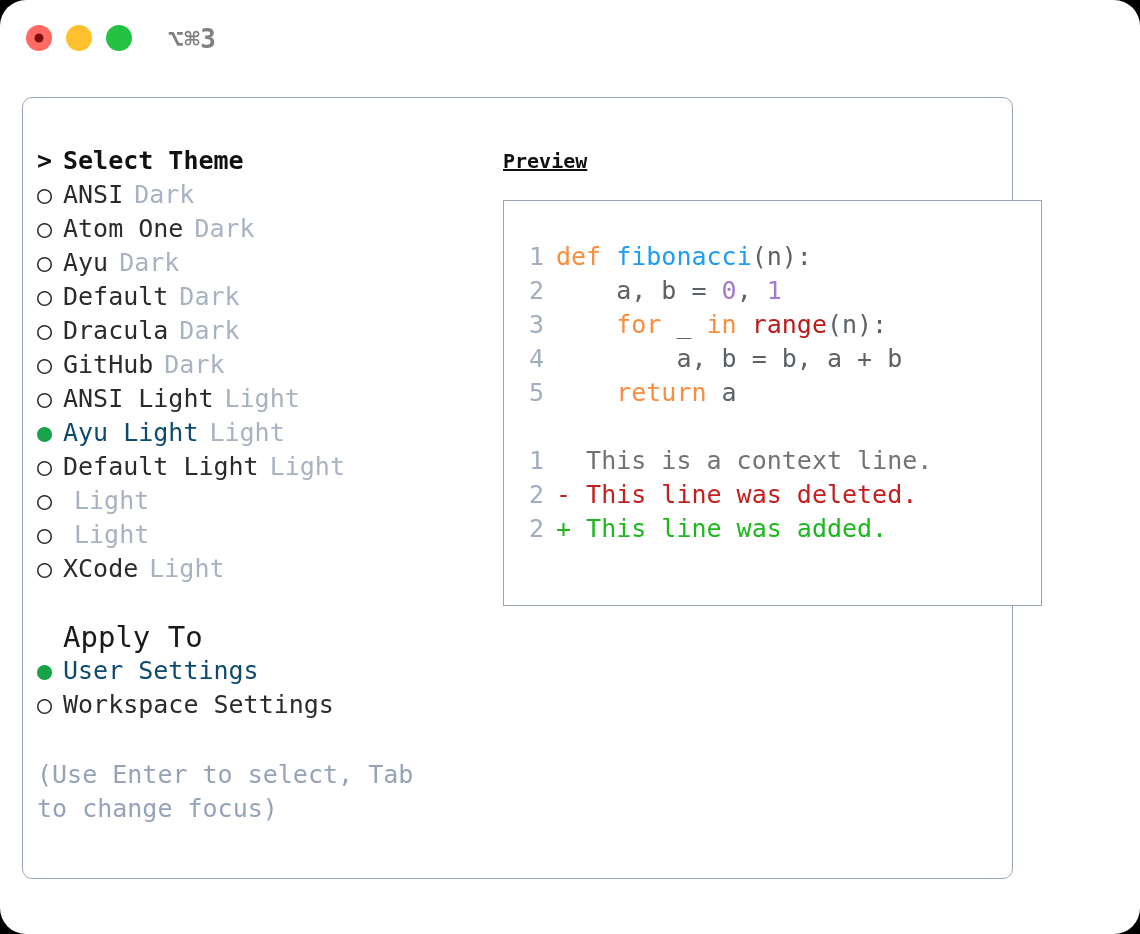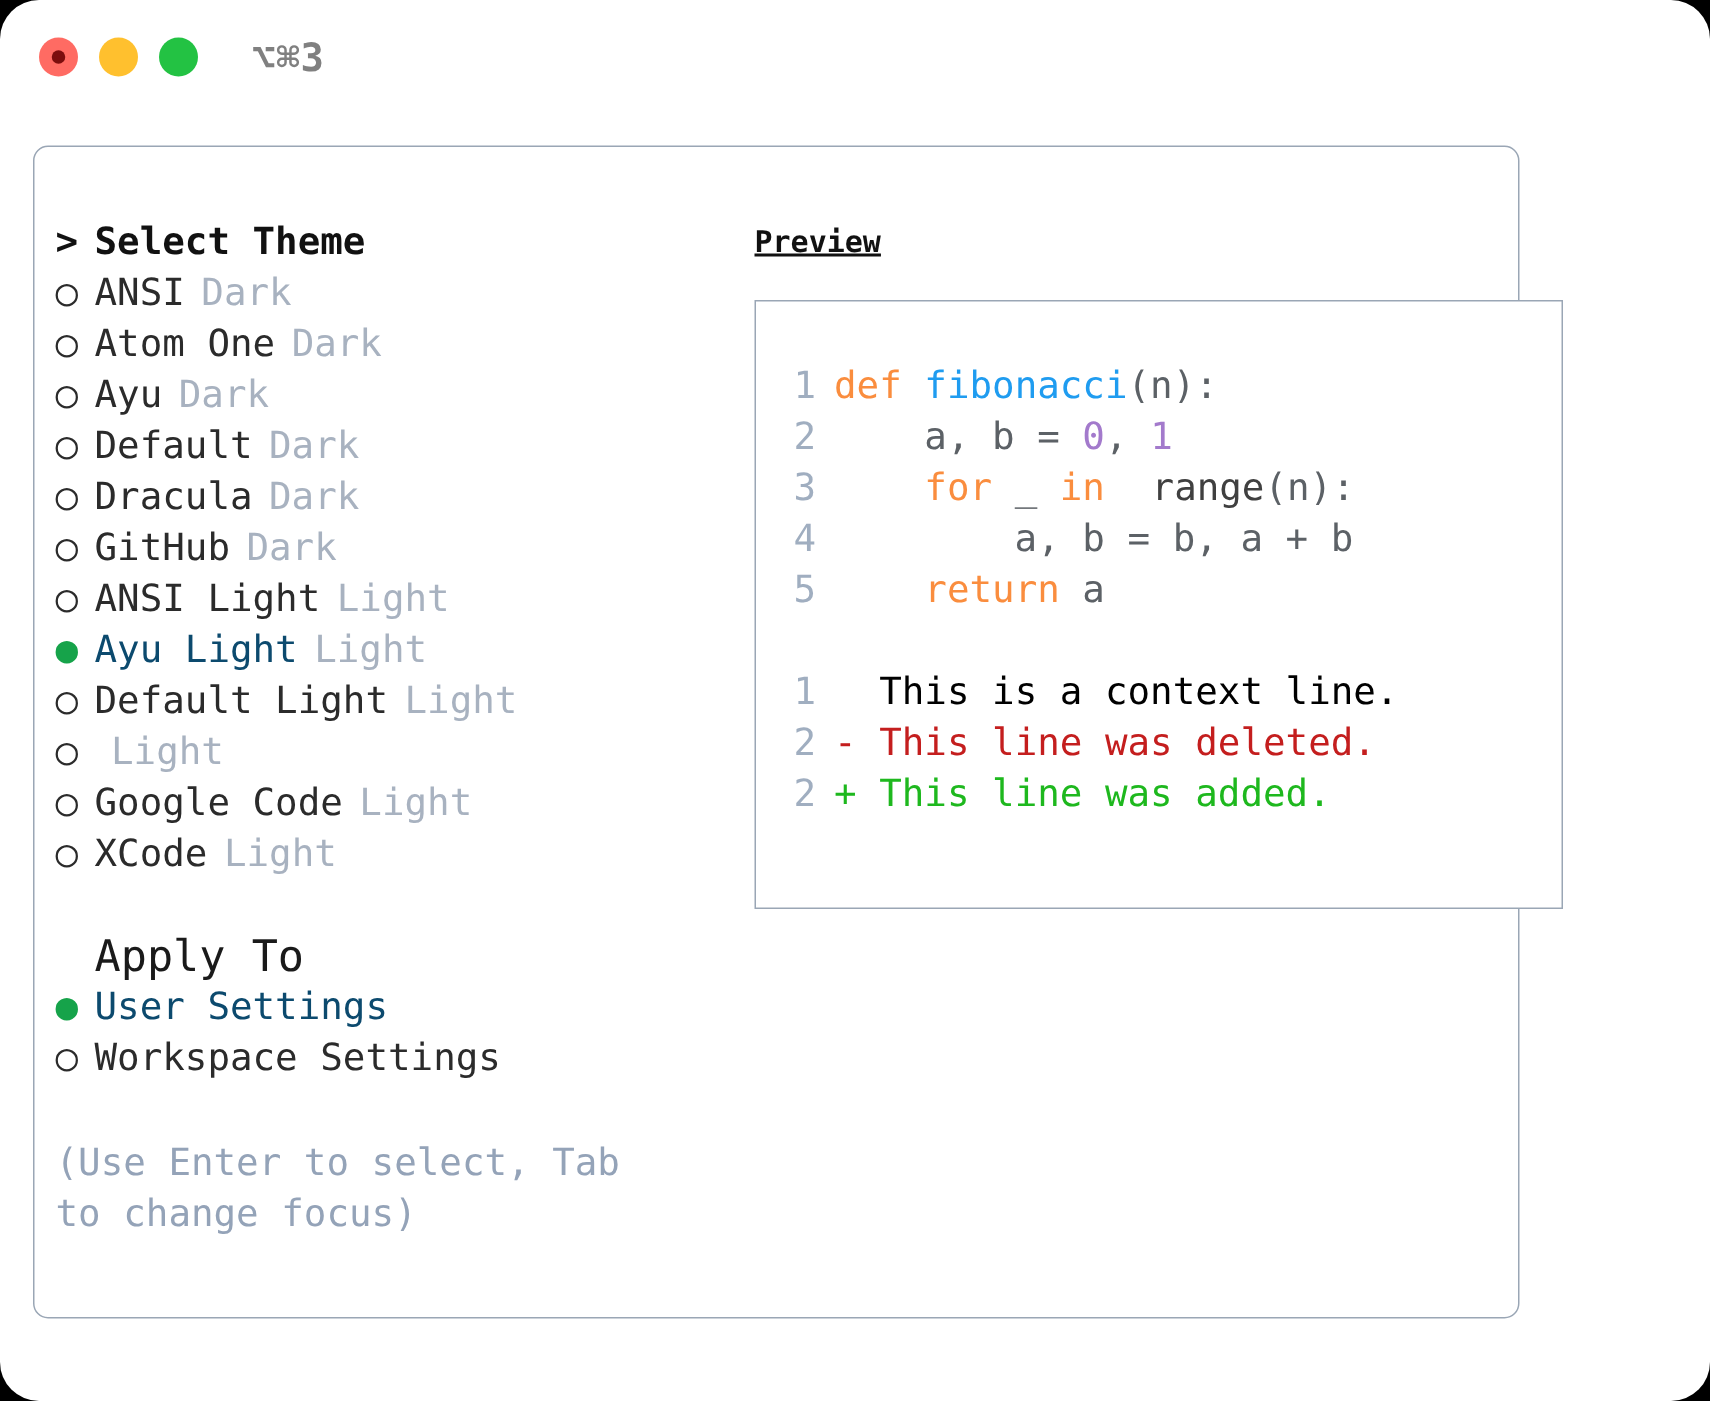--- a/index.html
+++ b/index.html
@@ -188,35 +188,35 @@
   .lnum {
     display: inline-block;
     width: 26px;
     color: #a0aec0;
     text-align: right;
     margin-right: 12px;
   }
   .tok-kw   { color: #fa8d3e; }
   .tok-fn   { color: #1f9cf0; }
   .tok-num  { color: #a37acc; }
-  .tok-bi   { color: #404040; margin-left: 16px; }
+  .tok-bi   { color: #b91c1c; }
   .tok-pl   { color: #5c6166; }
 
   .diff-area {
     position: absolute;
     left: 14px;
     top: 243px;
     width: 450px;
   }
   .diff-line {
     font-size: 25px;
     line-height: 34px;
     white-space: pre;
   }
-  .diff-ctx { color: #000000; }
+  .diff-ctx { color: #737373; }
   .diff-del { color: #c41e1e; }
   .diff-add { color: #1eb81e; }
 </style>
 </head>
 <body>
 
 <div class="window">
 
   <div class="titlebar">
     <div class="dots">
@@ -240,21 +240,21 @@
           <div class="row"><span class="marker radio-off">○</span><span class="label">ANSI</span><span class="badge">Dark</span></div>
           <div class="row"><span class="marker radio-off">○</span><span class="label">Atom One</span><span class="badge">Dark</span></div>
           <div class="row"><span class="marker radio-off">○</span><span class="label">Ayu</span><span class="badge">Dark</span></div>
           <div class="row"><span class="marker radio-off">○</span><span class="label">Default</span><span class="badge">Dark</span></div>
           <div class="row"><span class="marker radio-off">○</span><span class="label">Dracula</span><span class="badge">Dark</span></div>
           <div class="row"><span class="marker radio-off">○</span><span class="label">GitHub</span><span class="badge">Dark</span></div>
           <div class="row"><span class="marker radio-off">○</span><span class="label">ANSI Light</span><span class="badge">Light</span></div>
           <div class="row"><span class="marker bullet-on">●</span><span class="label sel">Ayu Light</span><span class="badge">Light</span></div>
           <div class="row"><span class="marker radio-off">○</span><span class="label">Default Light</span><span class="badge">Light</span></div>
           <div class="row"><span class="marker radio-off">○</span><span class="badge">Light</span></div>
-          <div class="row"><span class="marker radio-off">○</span><span class="label">Google Code</span><span class="badge">Light</span></div>
+          <div class="row"><span class="marker radio-off">○</span><span class="badge">Light</span></div>
           <div class="row"><span class="marker radio-off">○</span><span class="label">XCode</span><span class="badge">Light</span></div>
         </div>
 
       <div class="spacer-34"></div>
 
       <div class="row">
         <span class="marker blank">○</span>
         <span class="section-title">Apply To</span>
       </div>
 

